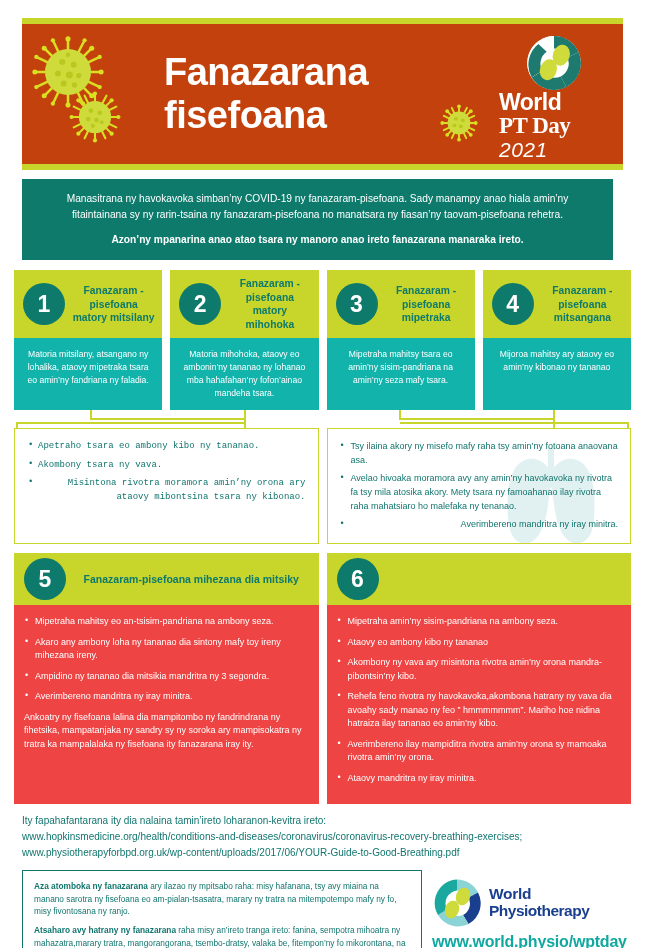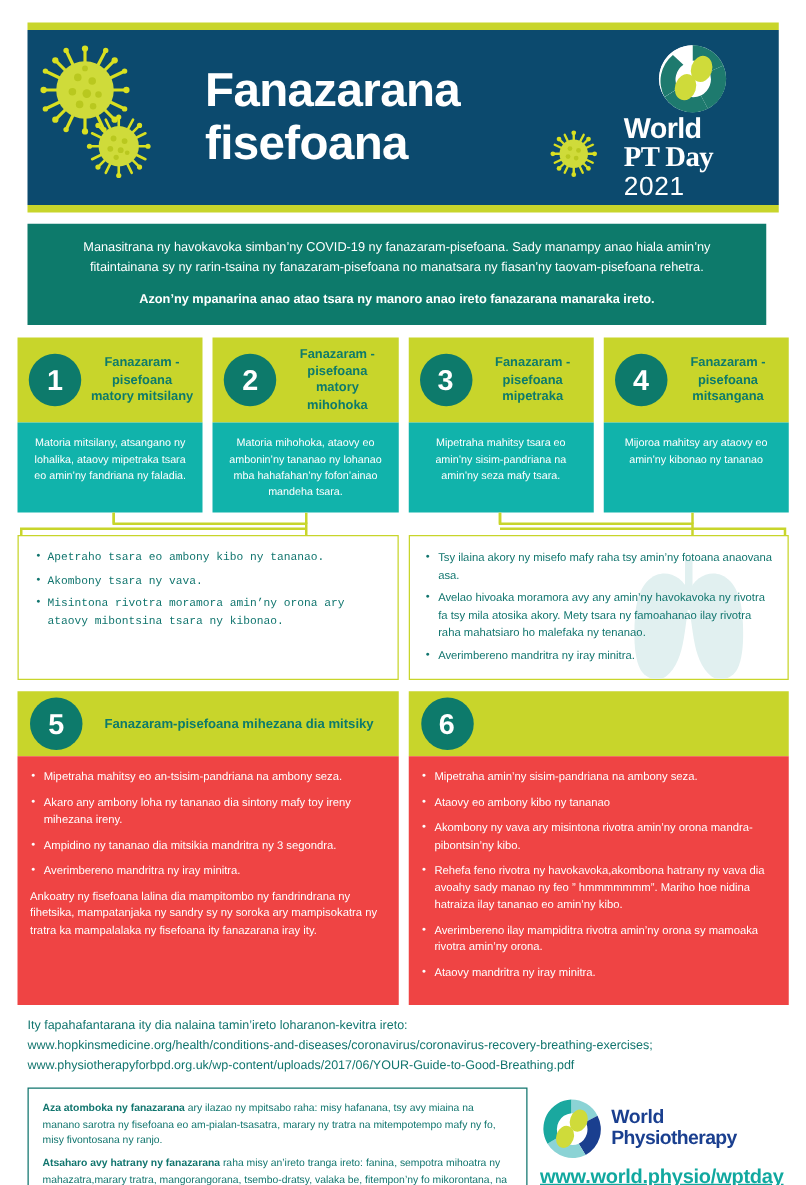--- a/index.html
+++ b/index.html
@@ -10,37 +10,37 @@
     -webkit-font-smoothing: antialiased;
   }
   .page { position: relative; width: 645px; height: 948px; background:#fff; overflow:hidden; }
 
   
   .header-rule { height: 6px; background: #c8d52b; margin: 18px 22px 0 22px; }
   .header {
     position: relative;
     margin: 0 22px;
     height: 140px;
-    background: #0c4a6e;
+    background: #c2410c;
     display: flex; align-items: center;
   }
   .header-rule-b { height: 6px; background: #c8d52b; margin: 0 22px 0 22px; }
 
   .virus-zone { position:absolute; left:0; top:0; width:160px; height:100%; }
   .virus { position: absolute; }
   .header-title {
     position: absolute; left: 142px; top: 50%; transform: translateY(-50%);
     color: #ffffff; font-size: 38px; font-weight: 700; line-height: 1.12;
     letter-spacing: -0.5px;
   }
   .wptday-logo { position: absolute; right: 14px; top: 11px; width: 110px; height: 118px; }
   .wpt-text { position:absolute; left:0; top:56px; width:110px; color:#fff; }
   .wpt-l1 { font-size: 23px; font-weight: 700; line-height: 1.0; letter-spacing:-0.5px; }
   .wpt-l2 { font-size: 23px; font-weight: 700; line-height: 1.05; letter-spacing:-0.5px;font-family:Liberation Serif, serif; }
-  .wpt-l3 { font-size: 21px; font-weight: 400; line-height: 1.1; letter-spacing:0.5px; }
+  .wpt-l3 { font-size: 21px; font-weight: 400; line-height: 1.1; letter-spacing:0.5px;font-style:italic; }
 
   
   .intro {
     margin: 9px 32px 0 22px; background: #0d7a6b; color: #fff;
     padding: 12px 26px 13px 26px; text-align: center;
   }
   .intro p { font-size: 10.2px; line-height: 1.55; }
   .intro .bold { font-weight: 700; margin-top: 9px; font-size: 10.2px; }
 
   
@@ -76,21 +76,21 @@
     padding: 11px 12px 11px 12px; position: relative; overflow: hidden;
   }
   .panel.left { min-height: 104px; font-family: Liberation Mono, monospace; }
   .panel.right { min-height: 104px; }
   .lungs { position: absolute; right: 4px; bottom: -6px; opacity: 1; }
   .panel ul { list-style: none; position: relative; z-index: 2; }
   .panel li {
     color: #11756e; font-size: 9px; line-height: 1.52; margin-bottom: 5px;
     padding-left: 11px; position: relative;
   }
-  .panel li:last-child { margin-bottom: 0; }
+  .panel li:last-child { margin-bottom: 0; text-align: right; }
   .panel li::before {
     content: "•"; position: absolute; left: 1px; top: -1px;
     color: #11756e; font-size: 9px;
   }
 
   
   .sections { margin: 9px 14px 0 14px; display: flex; gap: 8px; align-items: stretch; }
   .section { flex: 1; display: flex; flex-direction: column; }
   .sec-head {
     background: #c8d52b; height: 52px; display: flex; align-items: center;

